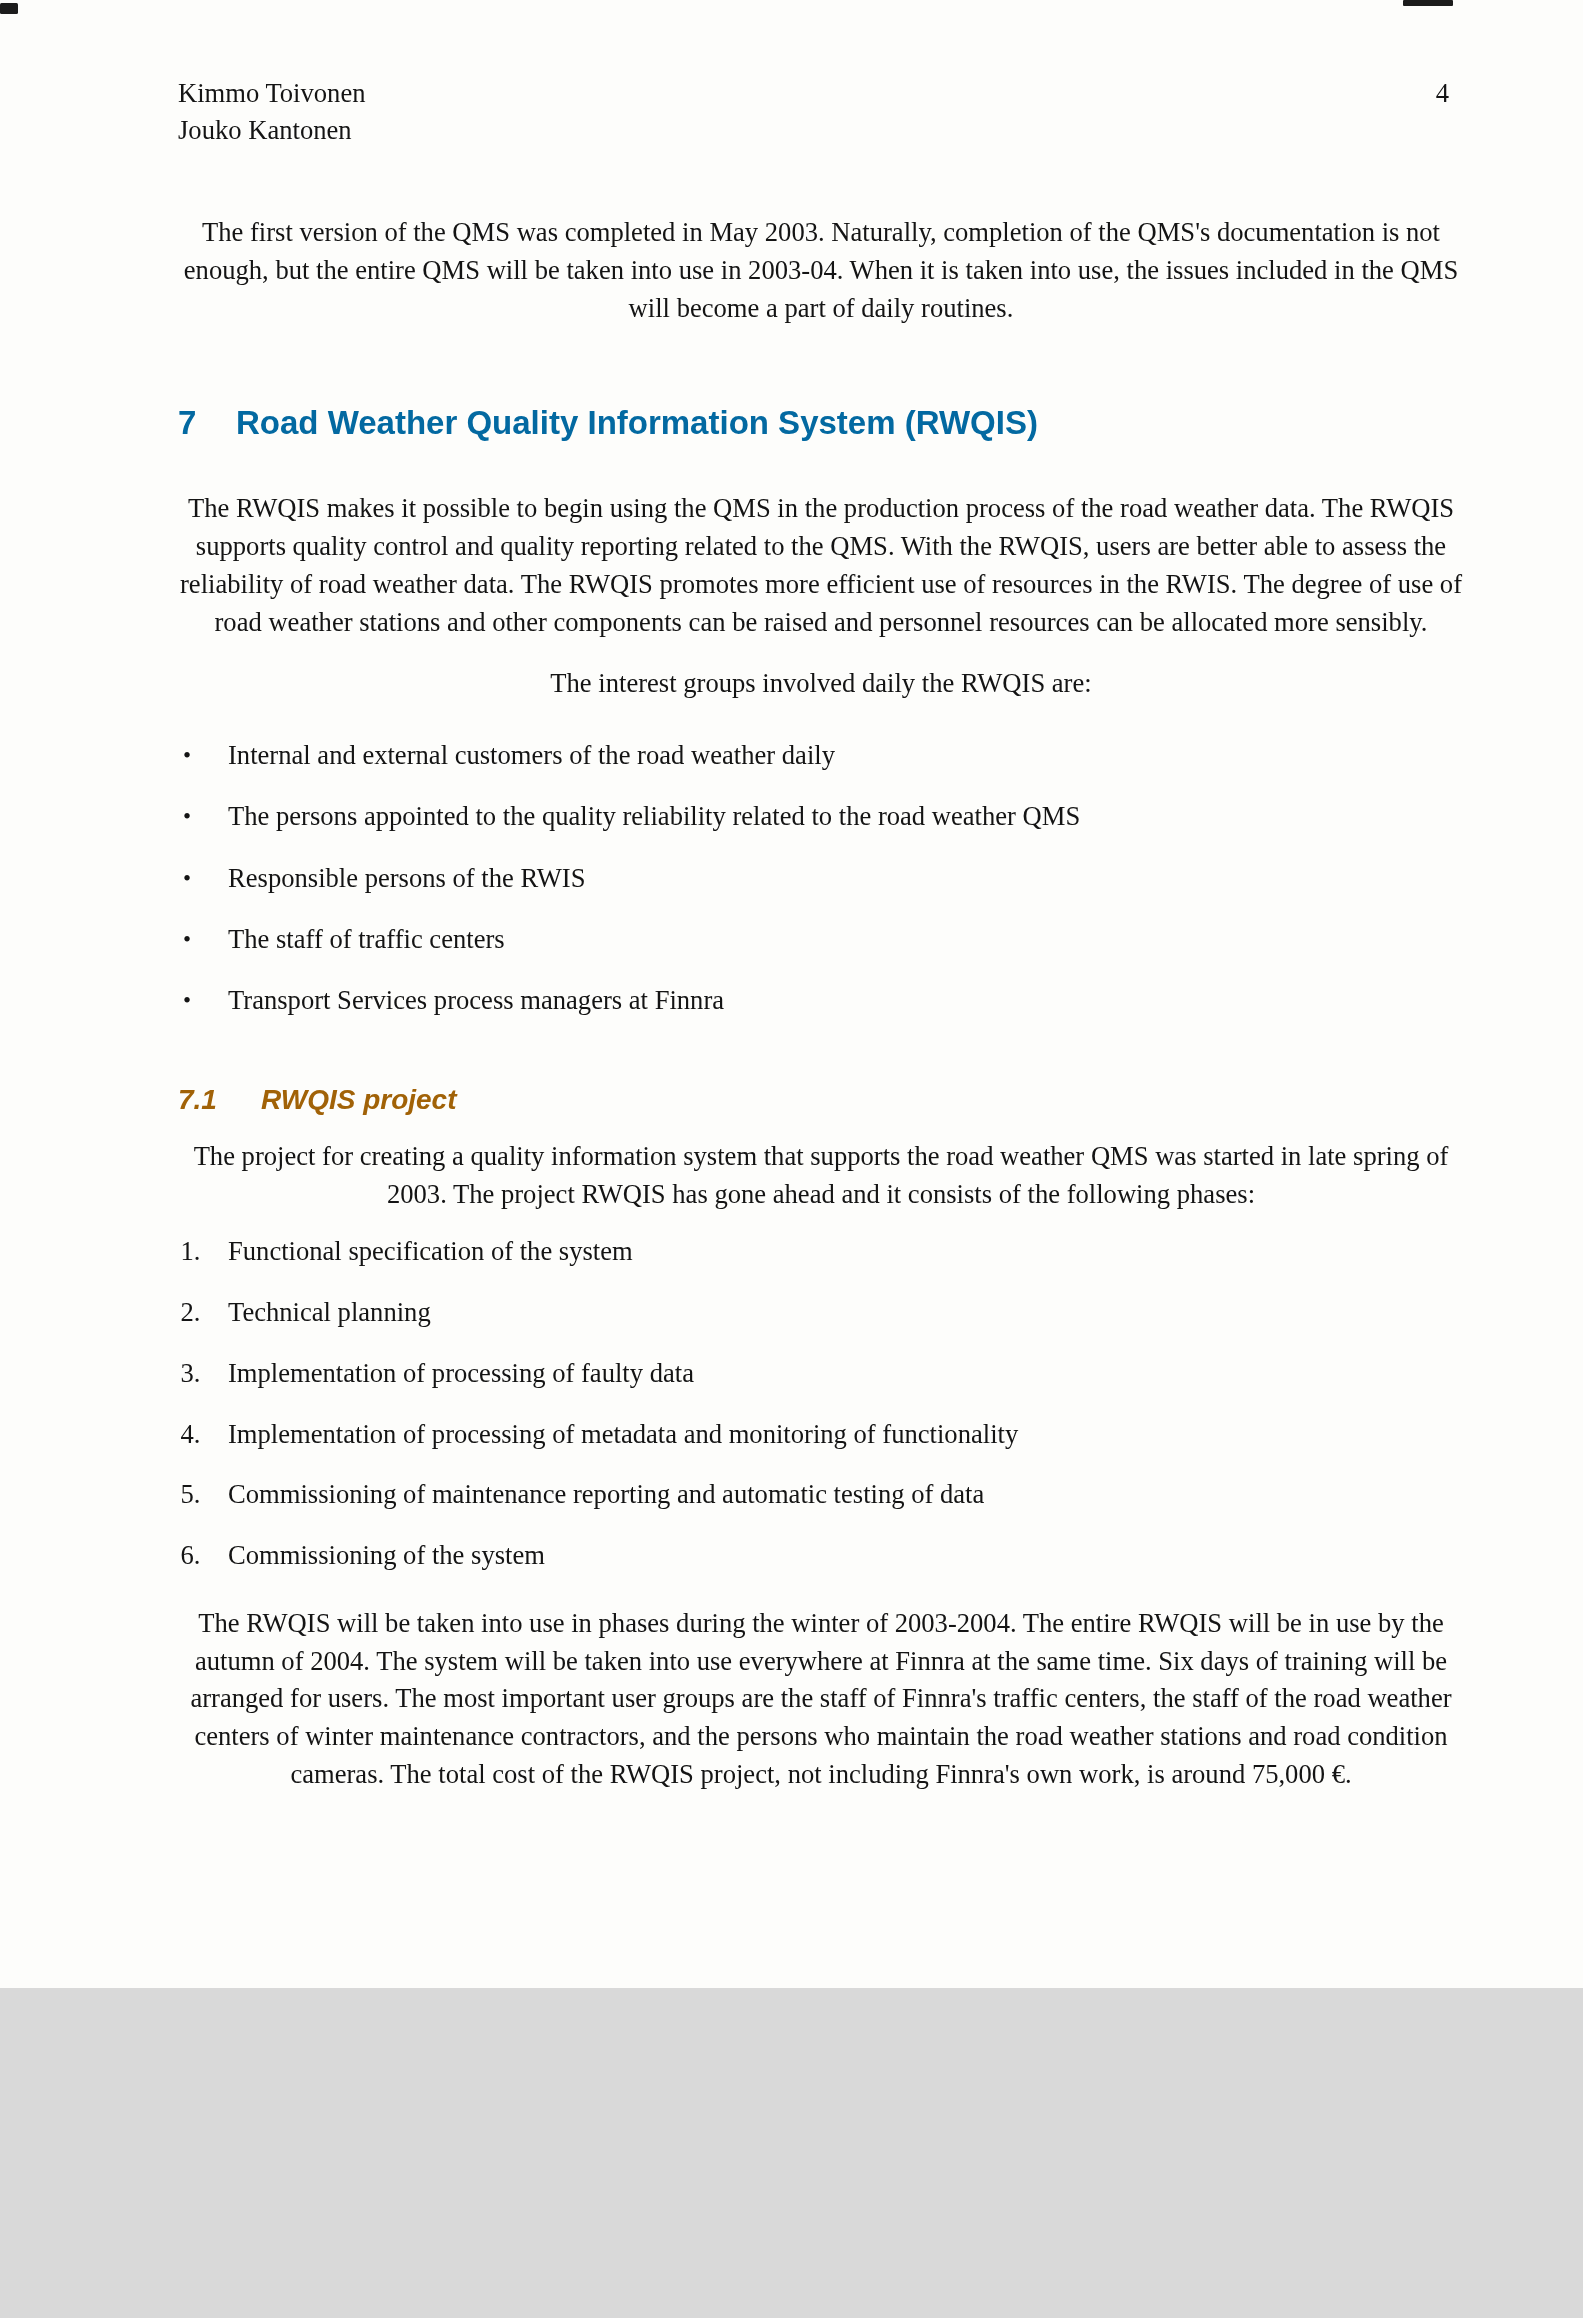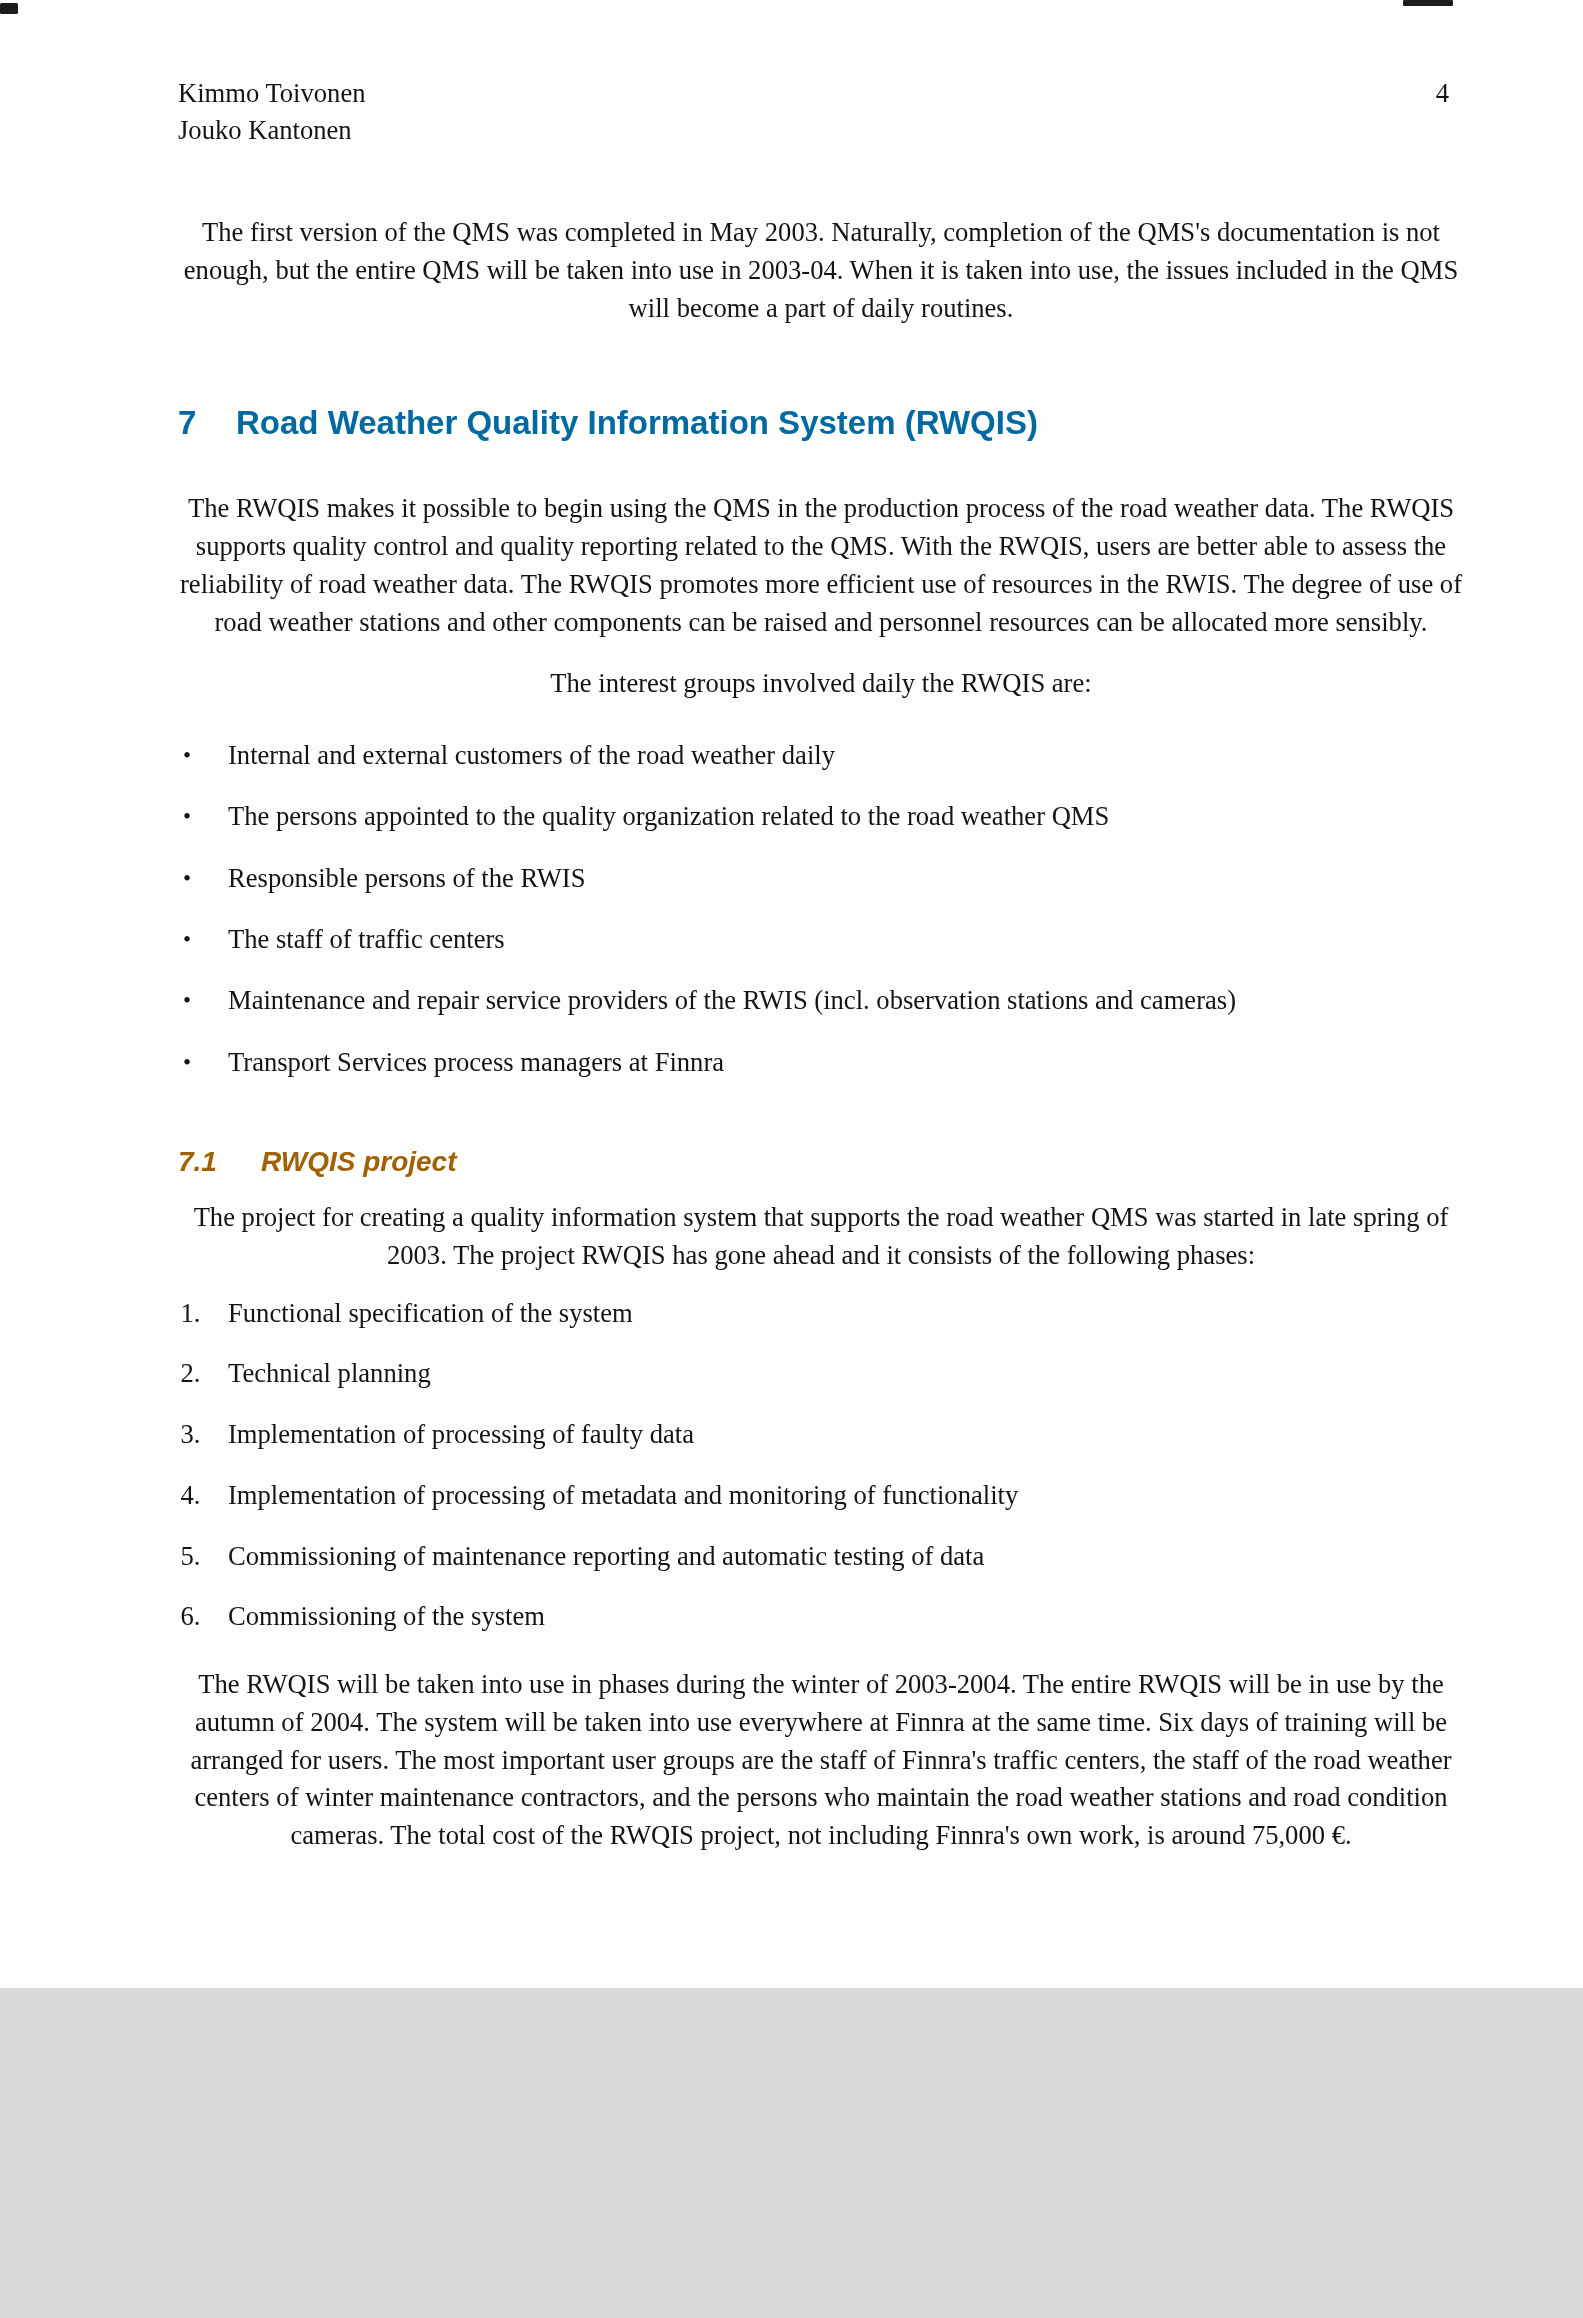--- a/index.html
+++ b/index.html
@@ -145,24 +145,23 @@
     <h1 class="section-heading">
       <span class="sec-num">7</span><span>Road Weather Quality Information System (RWQIS)</span>
     </h1>
 
     <p>The RWQIS makes it possible to begin using the QMS in the production process of the road weather data. The RWQIS supports quality control and quality reporting related to the QMS. With the RWQIS, users are better able to assess the reliability of road weather data. The RWQIS promotes more efficient use of resources in the RWIS. The degree of use of road weather stations and other components can be raised and personnel resources can be allocated more sensibly.</p>
 
     <p class="tight">The interest groups involved daily the RWQIS are:</p>
 
     <ul class="bullet-list">
       <li>Internal and external customers of the road weather daily</li>
-      <li>The persons appointed to the quality organization related to the road weather QMS</li>
+      <li>The persons appointed to the quality reliability related to the road weather QMS</li>
       <li>Responsible persons of the RWIS</li>
       <li>The staff of traffic centers</li>
-      <li>Maintenance and repair service providers of the RWIS (incl. observation stations and cameras)</li>
       <li>Transport Services process managers at Finnra</li>
     </ul>
 
     <h2 class="subsection-heading">
       <span class="sec-num">7.1</span><span>RWQIS project</span>
     </h2>
 
     <p class="tight">The project for creating a quality information system that supports the road weather QMS was started in late spring of 2003. The project RWQIS has gone ahead and it consists of the following phases:</p>
 
     <ol class="numbered-list">

